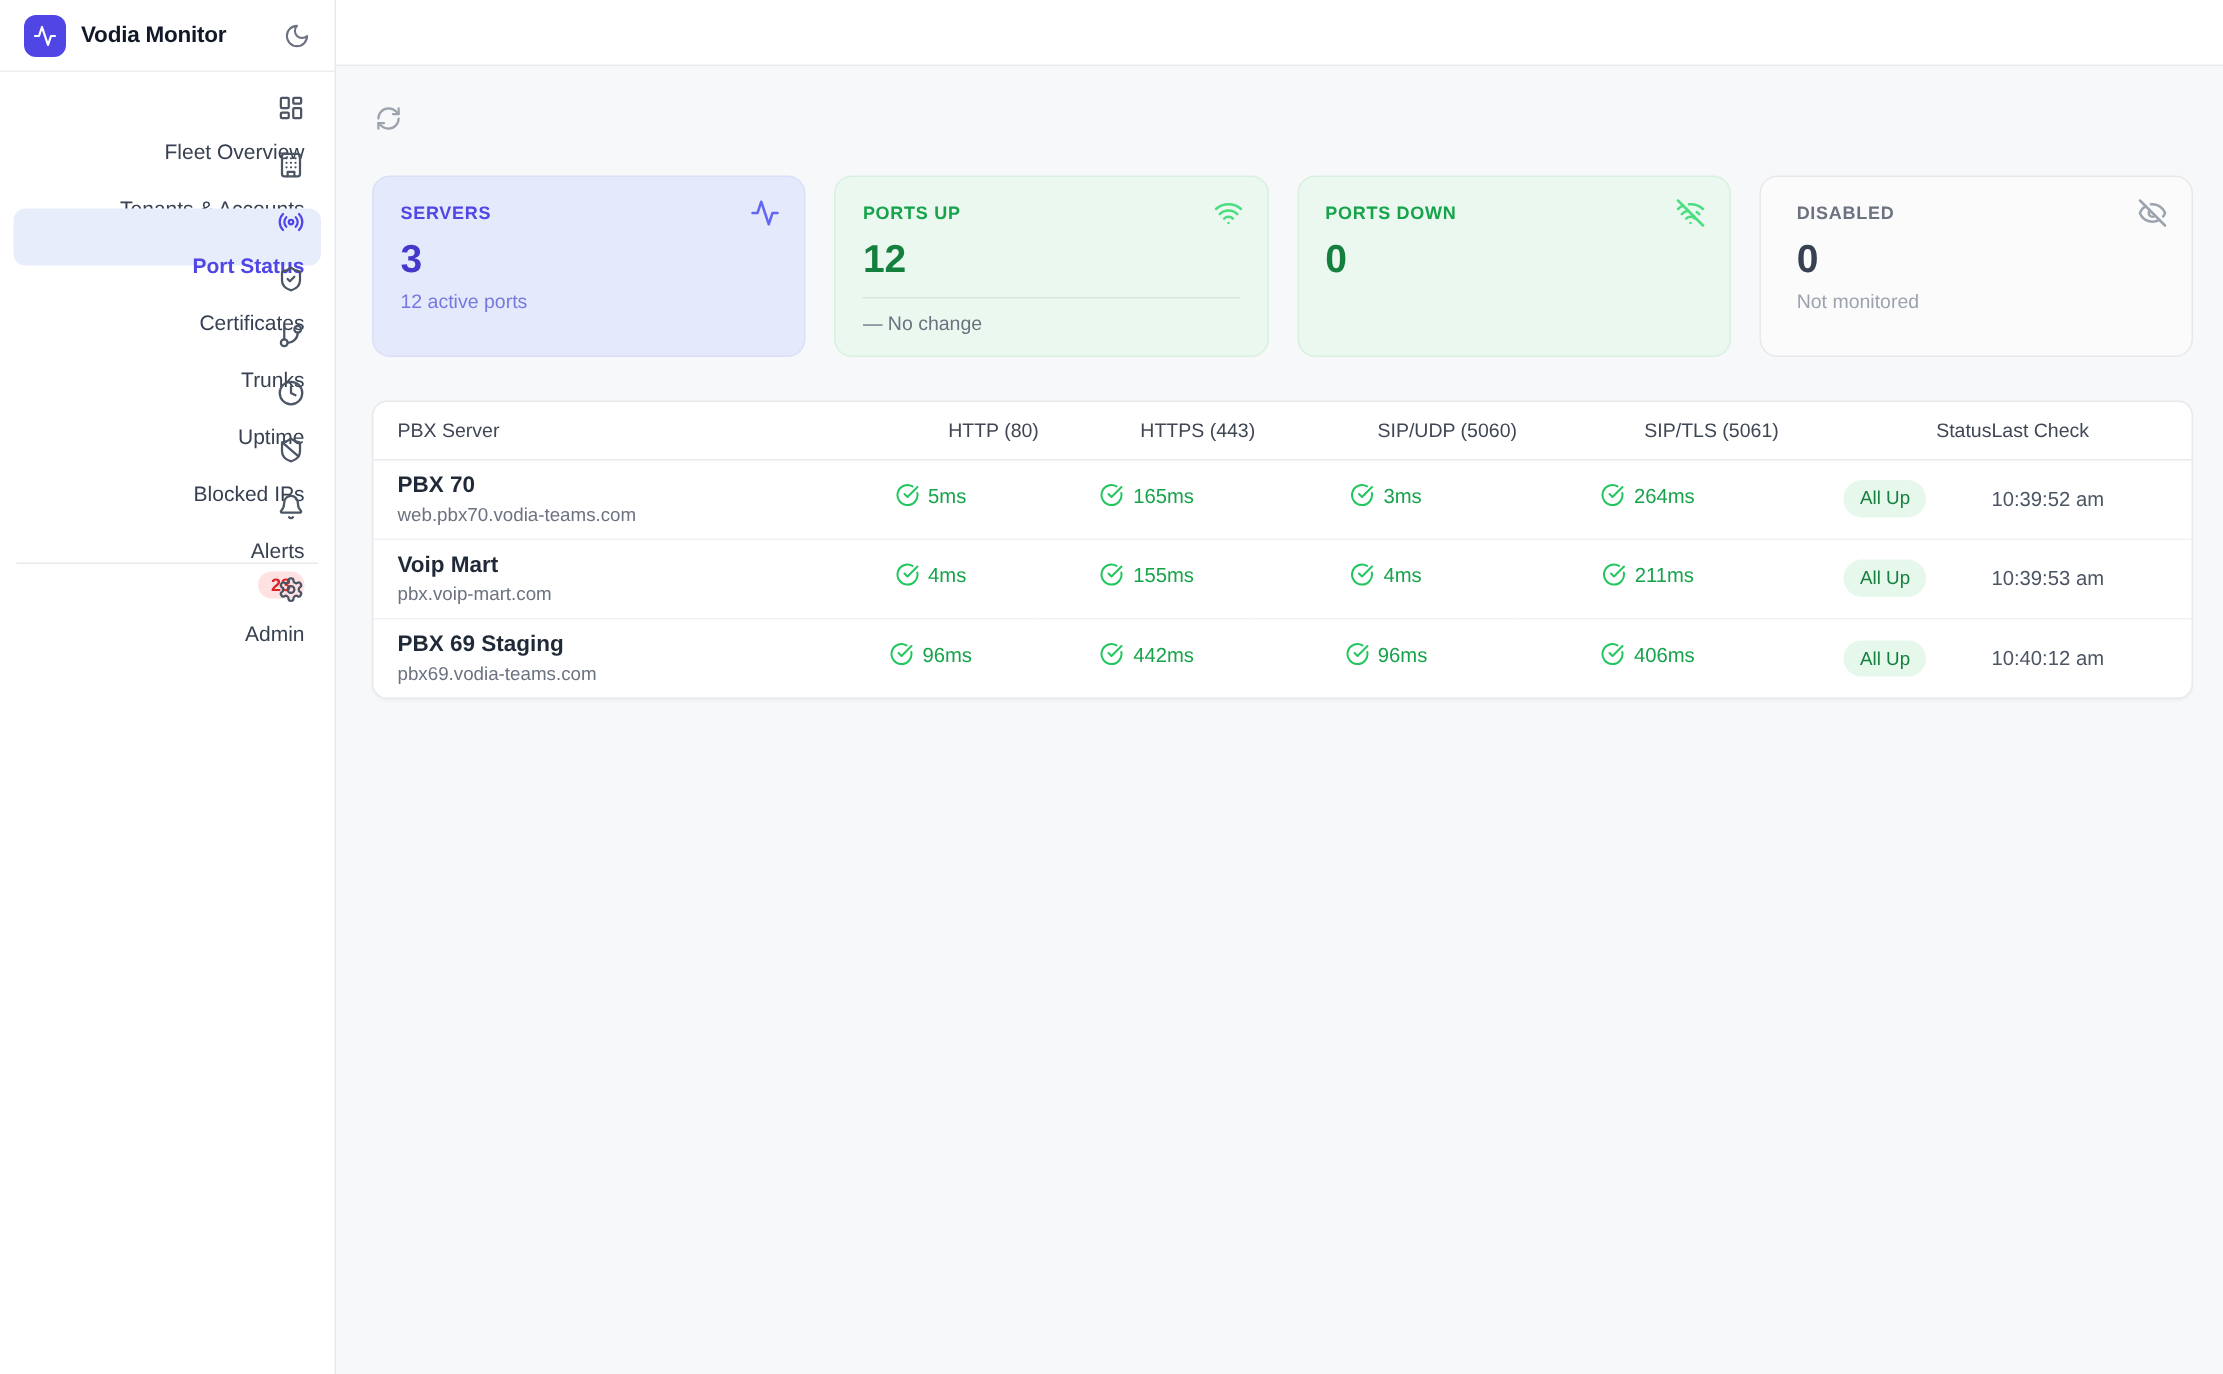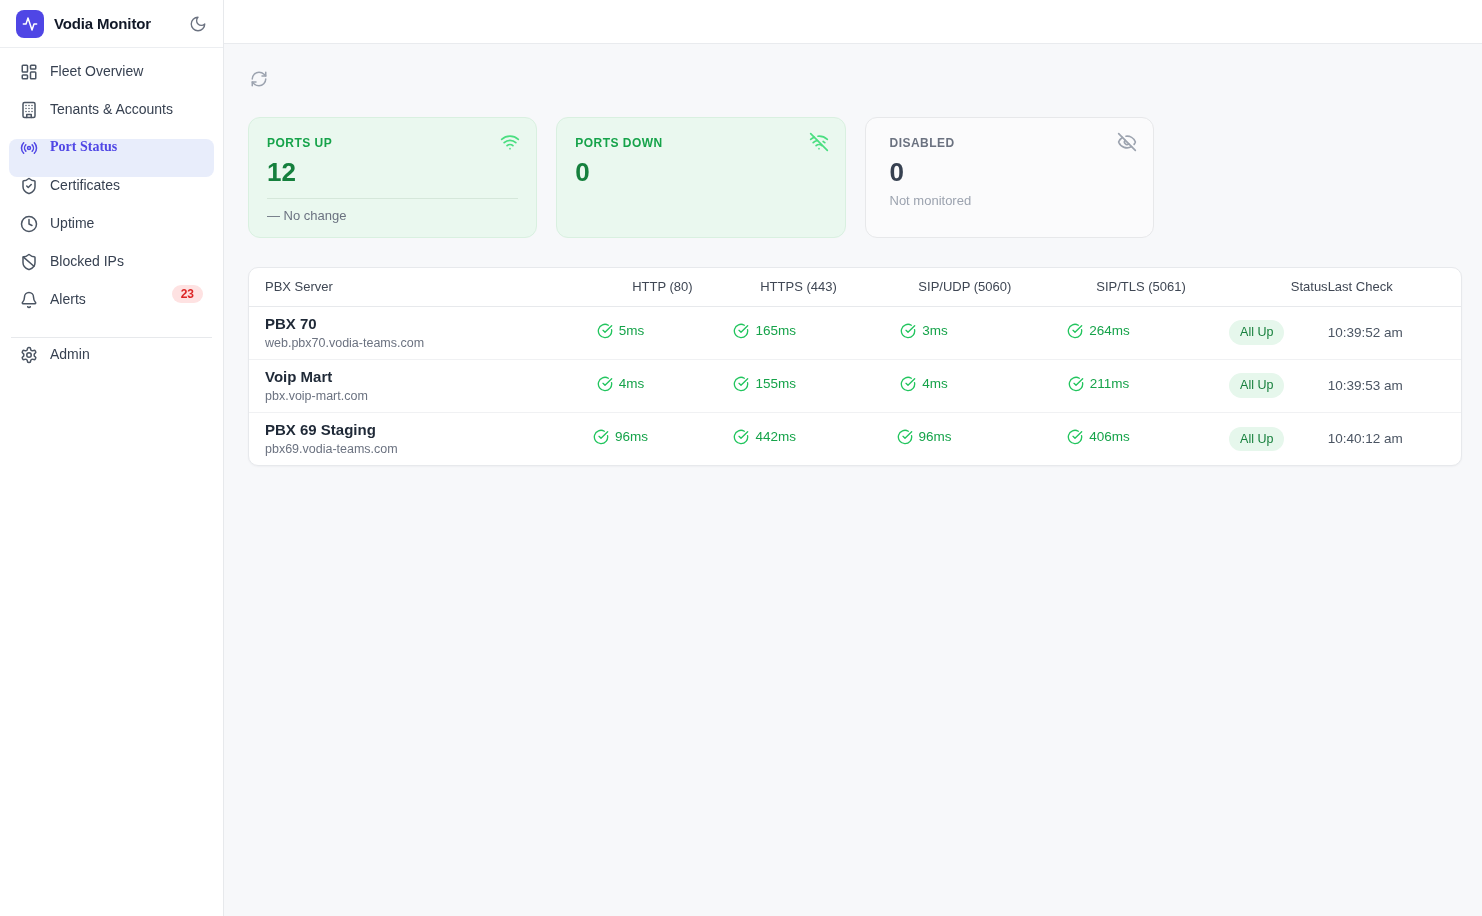--- a/index.html
+++ b/index.html
@@ -27,26 +27,26 @@
     flex: 0 0 auto;
   }
   .app-title { font-size: 15px; font-weight: 700; color: #111827; letter-spacing: -0.01em; }
   .theme-toggle {
     margin-left: auto; background: none; border: none; cursor: pointer;
     display: flex; align-items: center; justify-content: center; padding: 2px;
     color: #6b7280;
   }
   .nav { padding: 15px 9px 0 9px; display: flex; flex-direction: column; }
   .nav-item {
-    height: 38px; display: flex; align-items: flex-start; gap: 12px;
+    height: 38px; display: flex; align-items: flex-end; gap: 12px;
     padding: 0 11px; border-radius: 8px; cursor: pointer;
-    font-size: 14px; color: #374151;
+    font-size: 14px; color: #374151; flex-direction: column;
   }
   .nav-item .nav-icon { display: flex; align-items: center; color: #4b5563; }
-  .nav-item.active { background: #e8edfb; color: #4f46e5; font-weight: 600; font-family: Liberation Serif, serif; }
+  .nav-item.active { background: #e8edfb; color: #4f46e5; font-weight: 600; }
   .nav-item.active .nav-icon { color: #4f46e5; }
   .nav-badge {
     margin-left: auto; background: #fee2e2; color: #dc2626;
     font-size: 12px; font-weight: 600; padding: 3px 9px; border-radius: 999px;
     line-height: 1;
     margin-top: 32px;
   }
   .nav-divider { border-top: 1px solid #e7e9ec; margin: 8px 2px; }
 
   
@@ -188,20 +188,31 @@
       <div class="nav-item">
         <span class="nav-icon">
           <svg width="18" height="18" viewBox="0 0 24 24" fill="none" stroke="currentColor" stroke-width="2" stroke-linecap="round" stroke-linejoin="round">
               <path d="M20 13c0 5-3.5 7.5-7.66 8.95a1 1 0 0 1-.67-.01C7.5 20.5 4 18 4 13V6a1 1 0 0 1 1-1c2 0 4.5-1.2 6.24-2.72a1 1 0 0 1 1.52 0C14.51 3.81 17 5 19 5a1 1 0 0 1 1 1z"></path>
               <path d="m9 12 2 2 4-4"></path>
             </svg>
         </span>
         <span class="nav-label">Certificates</span>
       </div>
 
+      <div class="nav-item">
+        <span class="nav-icon">
+          <svg width="18" height="18" viewBox="0 0 24 24" fill="none" stroke="currentColor" stroke-width="2" stroke-linecap="round" stroke-linejoin="round">
+              <line x1="6" x2="6" y1="3" y2="15"></line>
+              <circle cx="18" cy="6" r="3"></circle>
+              <circle cx="6" cy="18" r="3"></circle>
+              <path d="M18 9a9 9 0 0 1-9 9"></path>
+            </svg>
+        </span>
+        <span class="nav-label">Trunks</span>
+      </div>
 
       <div class="nav-item">
         <span class="nav-icon">
           <svg width="18" height="18" viewBox="0 0 24 24" fill="none" stroke="currentColor" stroke-width="2" stroke-linecap="round" stroke-linejoin="round">
               <circle cx="12" cy="12" r="10"></circle>
               <polyline points="12 6 12 12 16 14"></polyline>
             </svg>
         </span>
         <span class="nav-label">Uptime</span>
       </div>
@@ -255,20 +266,30 @@
                 <path d="M21 3v5h-5"></path>
                 <path d="M21 12a9 9 0 0 1-9 9 9.75 9.75 0 0 1-6.74-2.74L3 16"></path>
                 <path d="M8 16H3v5"></path>
               </svg>
           </span>
         </button>
       </div>
 
       <div class="stats">
 
+        <div class="card card-indigo">
+          <span class="card-label">SERVERS</span>
+          <span class="card-icon">
+            <svg width="20" height="20" viewBox="0 0 24 24" fill="none" stroke="currentColor" stroke-width="2" stroke-linecap="round" stroke-linejoin="round">
+                <path d="M22 12h-4l-3 9L9 3l-3 9H2"></path>
+              </svg>
+          </span>
+          <div class="card-value">3</div>
+          <div class="card-sub">12 active ports</div>
+        </div>
 
         <div class="card card-green">
           <span class="card-label">PORTS UP</span>
           <span class="card-icon">
             <svg width="20" height="20" viewBox="0 0 24 24" fill="none" stroke="currentColor" stroke-width="2" stroke-linecap="round" stroke-linejoin="round">
                 <path d="M12 20h.01"></path>
                 <path d="M2 8.82a15 15 0 0 1 20 0"></path>
                 <path d="M5 12.859a10 10 0 0 1 14 0"></path>
                 <path d="M8.5 16.429a5 5 0 0 1 7 0"></path>
               </svg>

